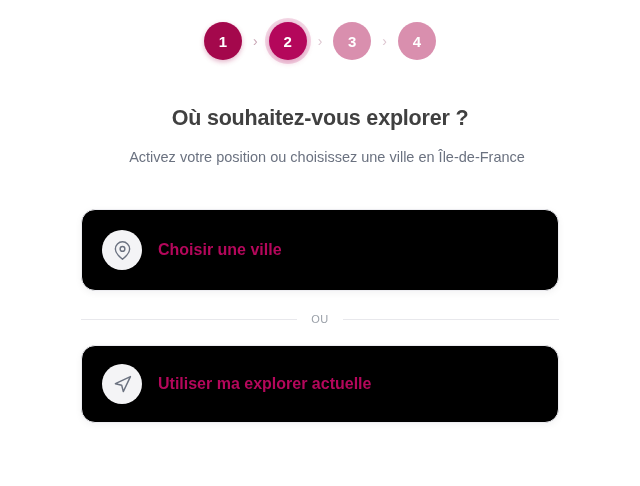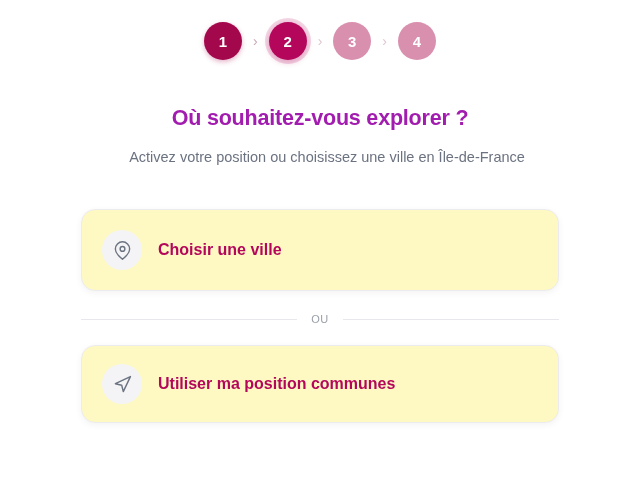--- a/index.html
+++ b/index.html
@@ -68,41 +68,41 @@
   }
   .chev.soft {
     color: #ddc6d0;
   }
 
   
   .title {
     margin: 42px 0 0 0;
     font-size: 21.5px;
     font-weight: bold;
-    color: #a21caf;
+    color: #404040;
     letter-spacing: -0.2px;
     text-align: center;
   }
   .subtitle {
     margin: 18px 0 0 14px;
     font-size: 14.5px;
     color: #6b7280;
     text-align: center;
     font-weight: normal;
   }
 
   
   .options {
     width: 478px;
     margin-top: 44px;
   }
   .card {
     box-sizing: border-box;
     width: 100%;
-    background: #fef9c3;
+    background: #000000;
     border: 1px solid #ececf0;
     border-radius: 14px;
     box-shadow: 0 2px 7px rgba(23, 23, 40, 0.05);
     display: flex;
     align-items: center;
     padding: 18px 20px;
     cursor: pointer;
   }
   .card.city {
     height: 82px;
@@ -208,18 +208,18 @@
       <div class="line"></div>
     </div>
 
     <div class="card geo">
       <div class="card-icon">
         <svg width="19" height="19" viewBox="0 0 24 24" fill="none" stroke="#6b7280" stroke-width="1.8" stroke-linecap="round" stroke-linejoin="round">
           <polygon points="3 11 22 2 13 21 11 13 3 11"></polygon>
         </svg>
       </div>
       <div class="card-text">
-        <span class="card-title">Utiliser ma position communes</span>
+        <span class="card-title">Utiliser ma explorer actuelle</span>
       </div>
     </div>
 
   </div>
 </div>
 
 </body></html>

